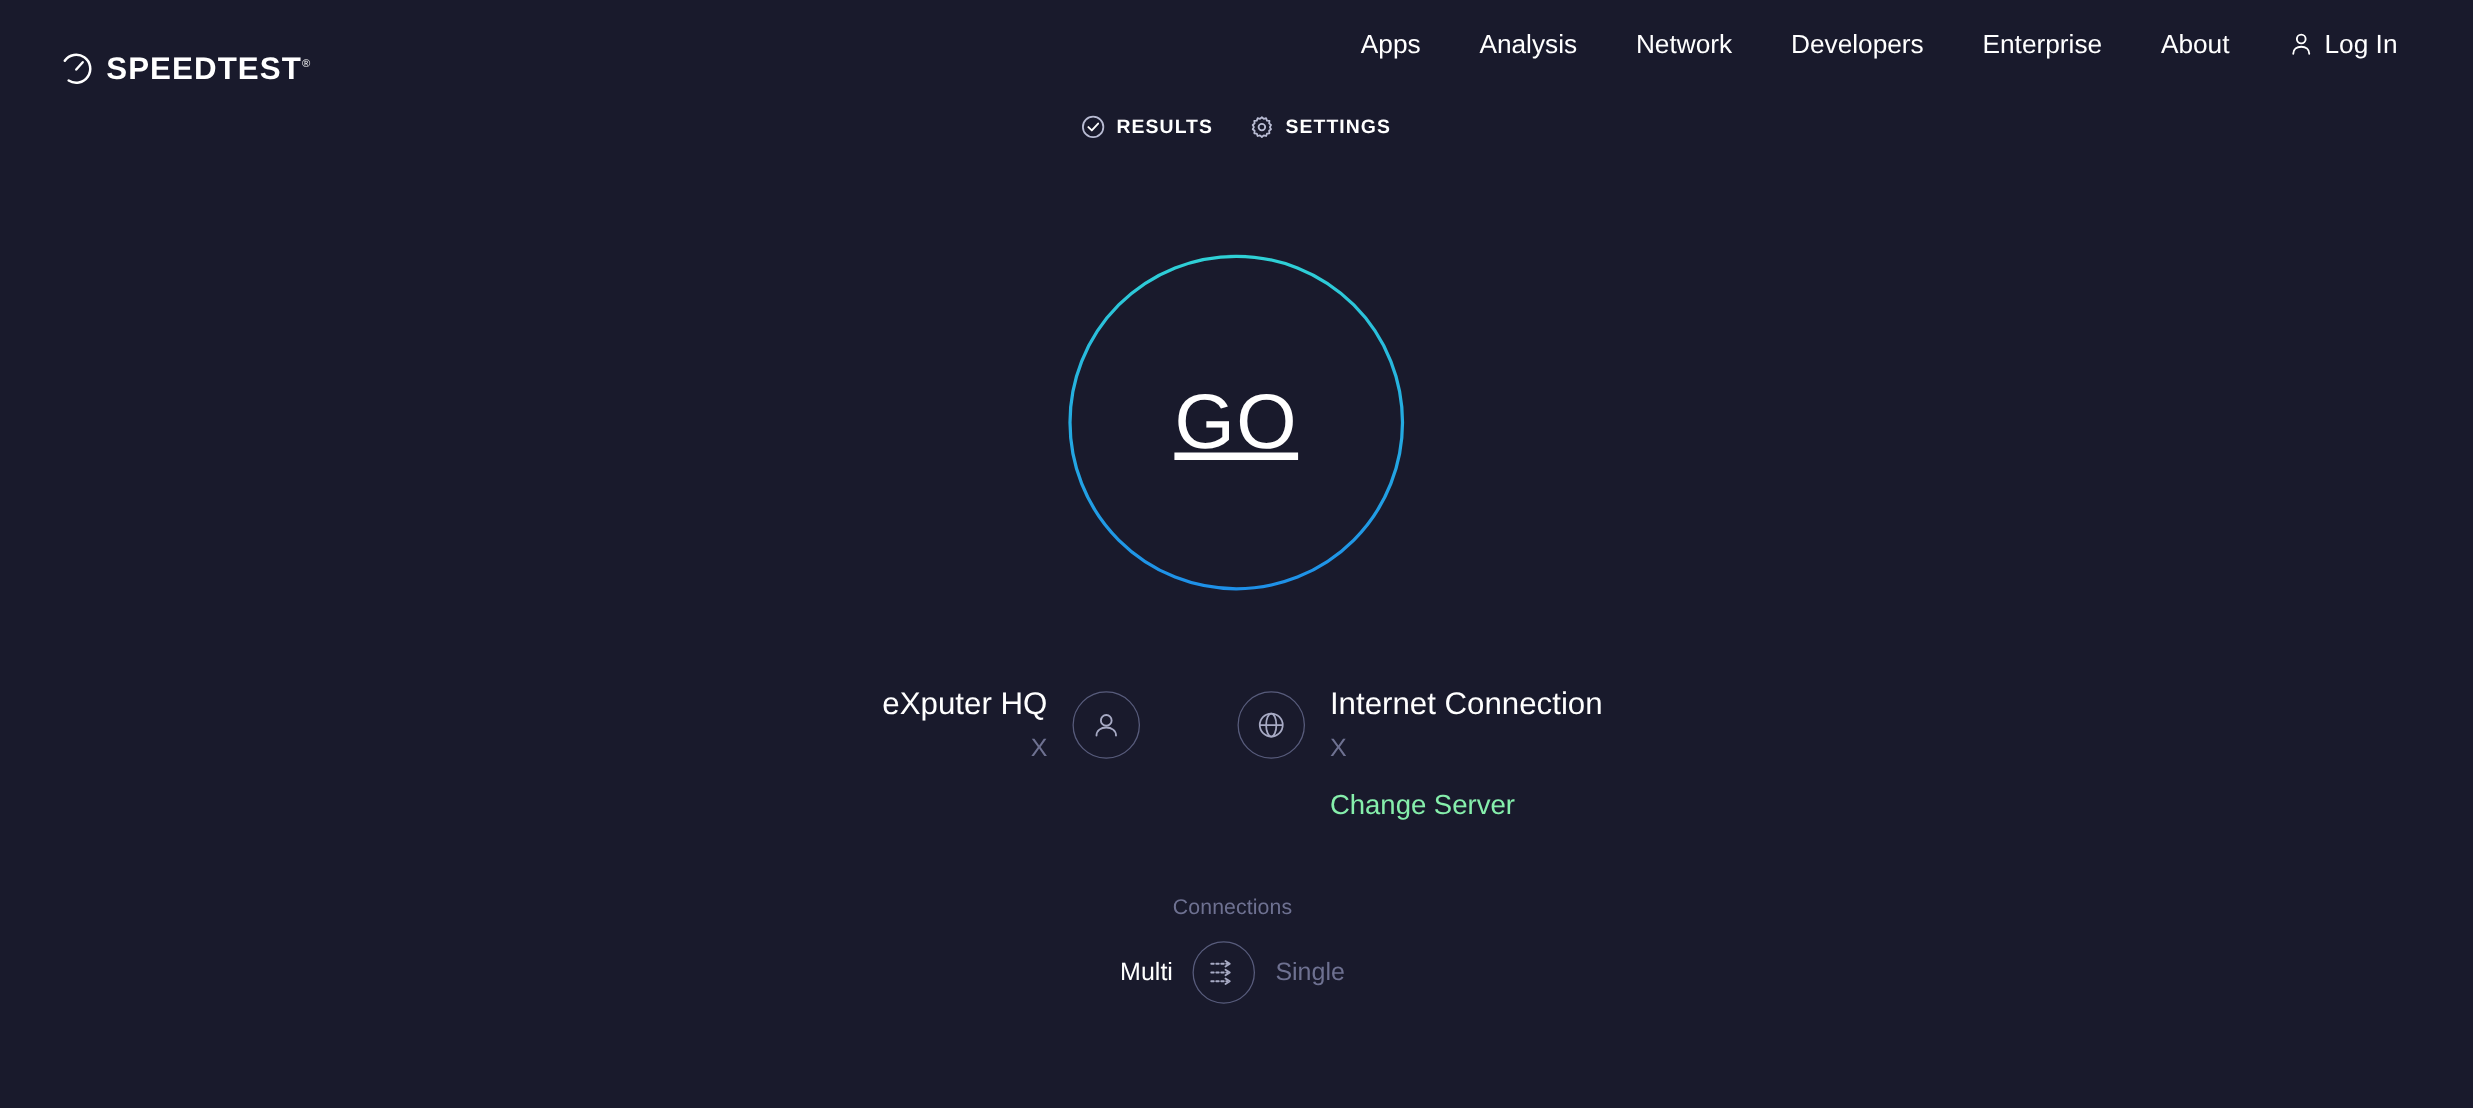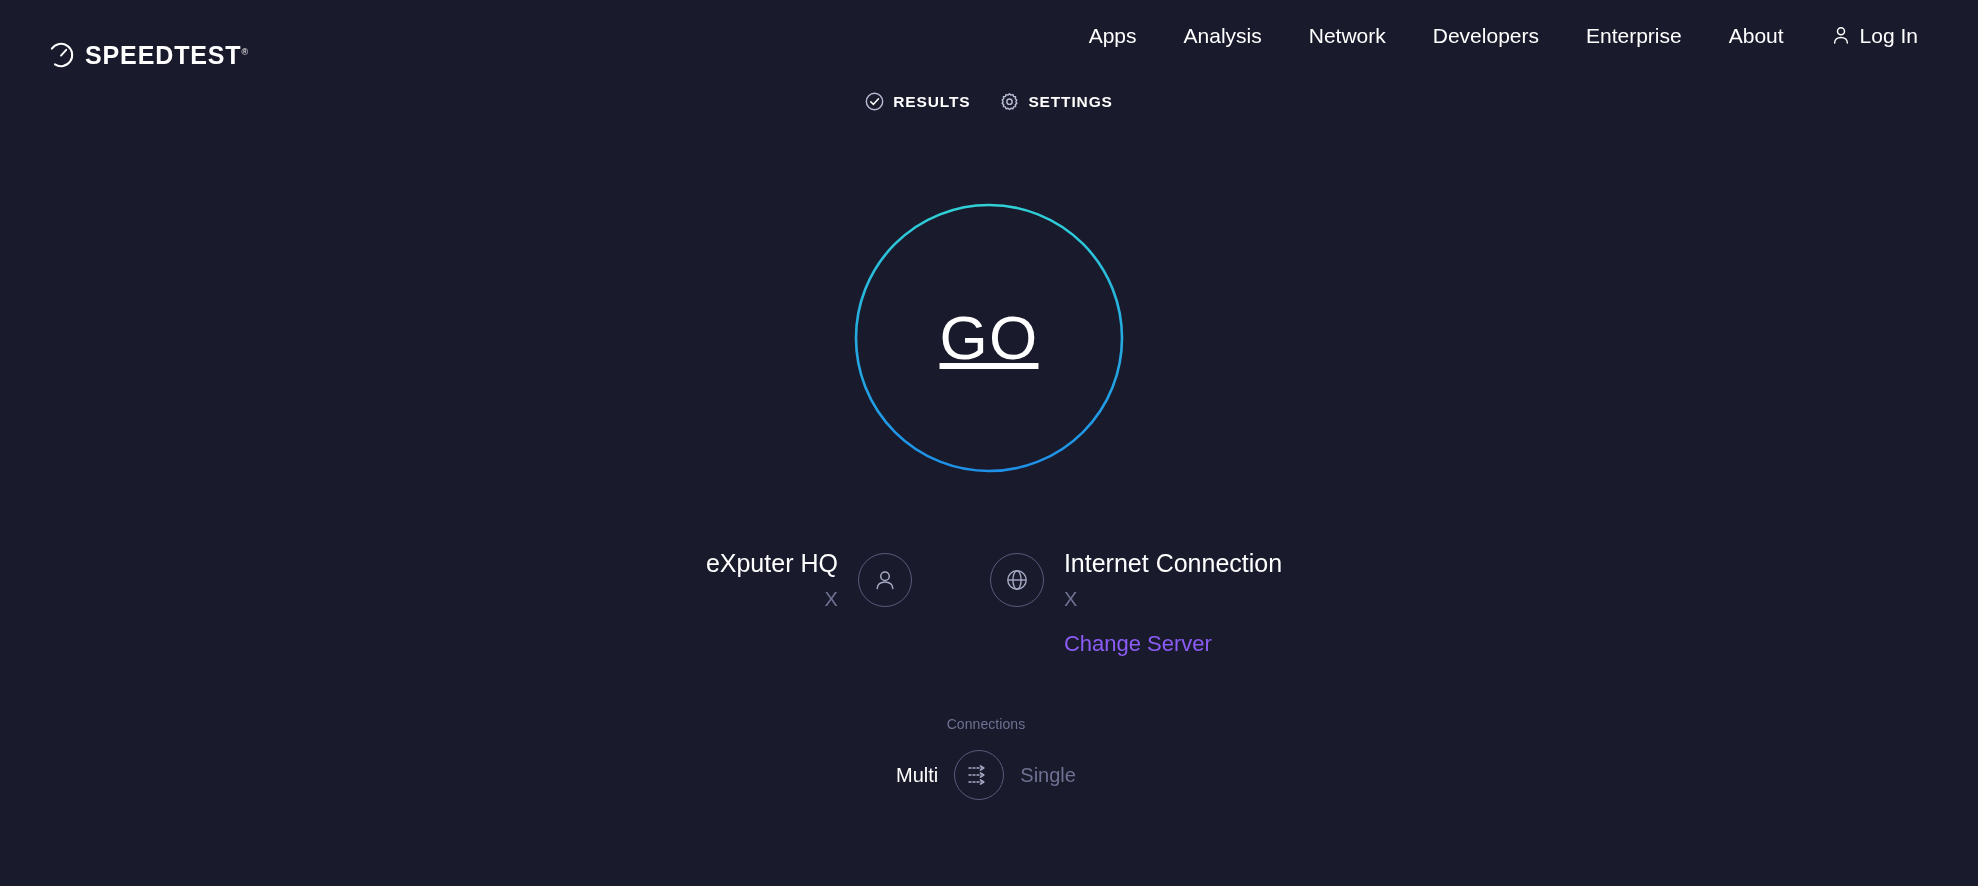--- a/index.html
+++ b/index.html
@@ -198,21 +198,21 @@
   .block-sub {
     font-size: 20px;
     color: #6e7191;
     line-height: 1.55;
     margin-top: 5px;
     white-space: nowrap;
   }
 
   .change-server {
     font-size: 22px;
-    color: #8b5cf6;
+    color: #86efac;
     text-decoration: none;
     line-height: 1;
     margin-top: 18px;
     white-space: nowrap;
     cursor: pointer;
   }
 
   .icon-circle {
     width: 54px;
     height: 54px;
@@ -233,21 +233,21 @@
   
   .connections {
     display: flex;
     flex-direction: column;
     align-items: center;
     margin-top: 62px;
     padding-right: 6px;
   }
 
   .connections-label {
-    font-size: 14px;
+    font-size: 17px;
     color: #6e7191;
     line-height: 1;
     letter-spacing: 0.005em;
   }
 
   .connections-switch {
     display: flex;
     align-items: center;
     gap: 16px;
     margin-top: 19px;

